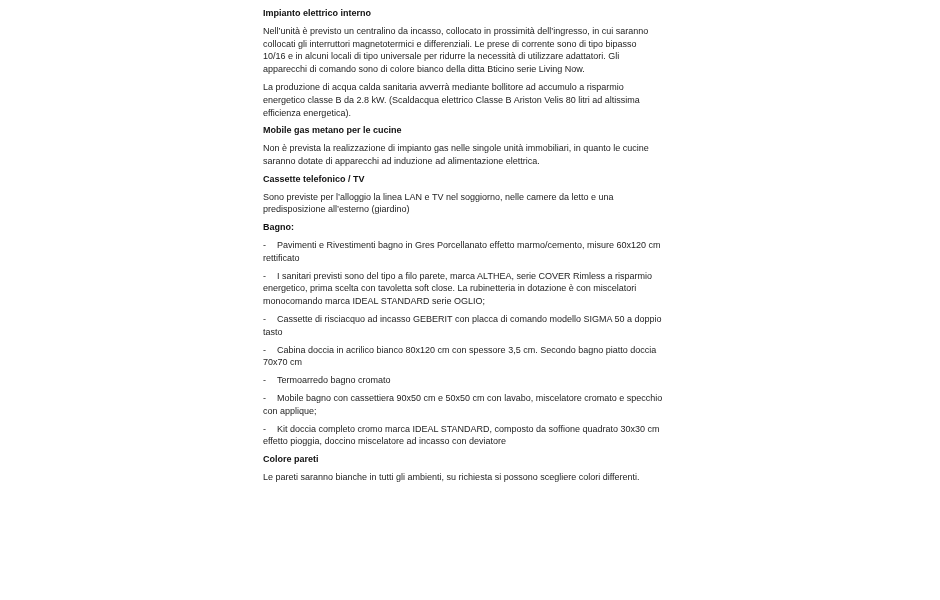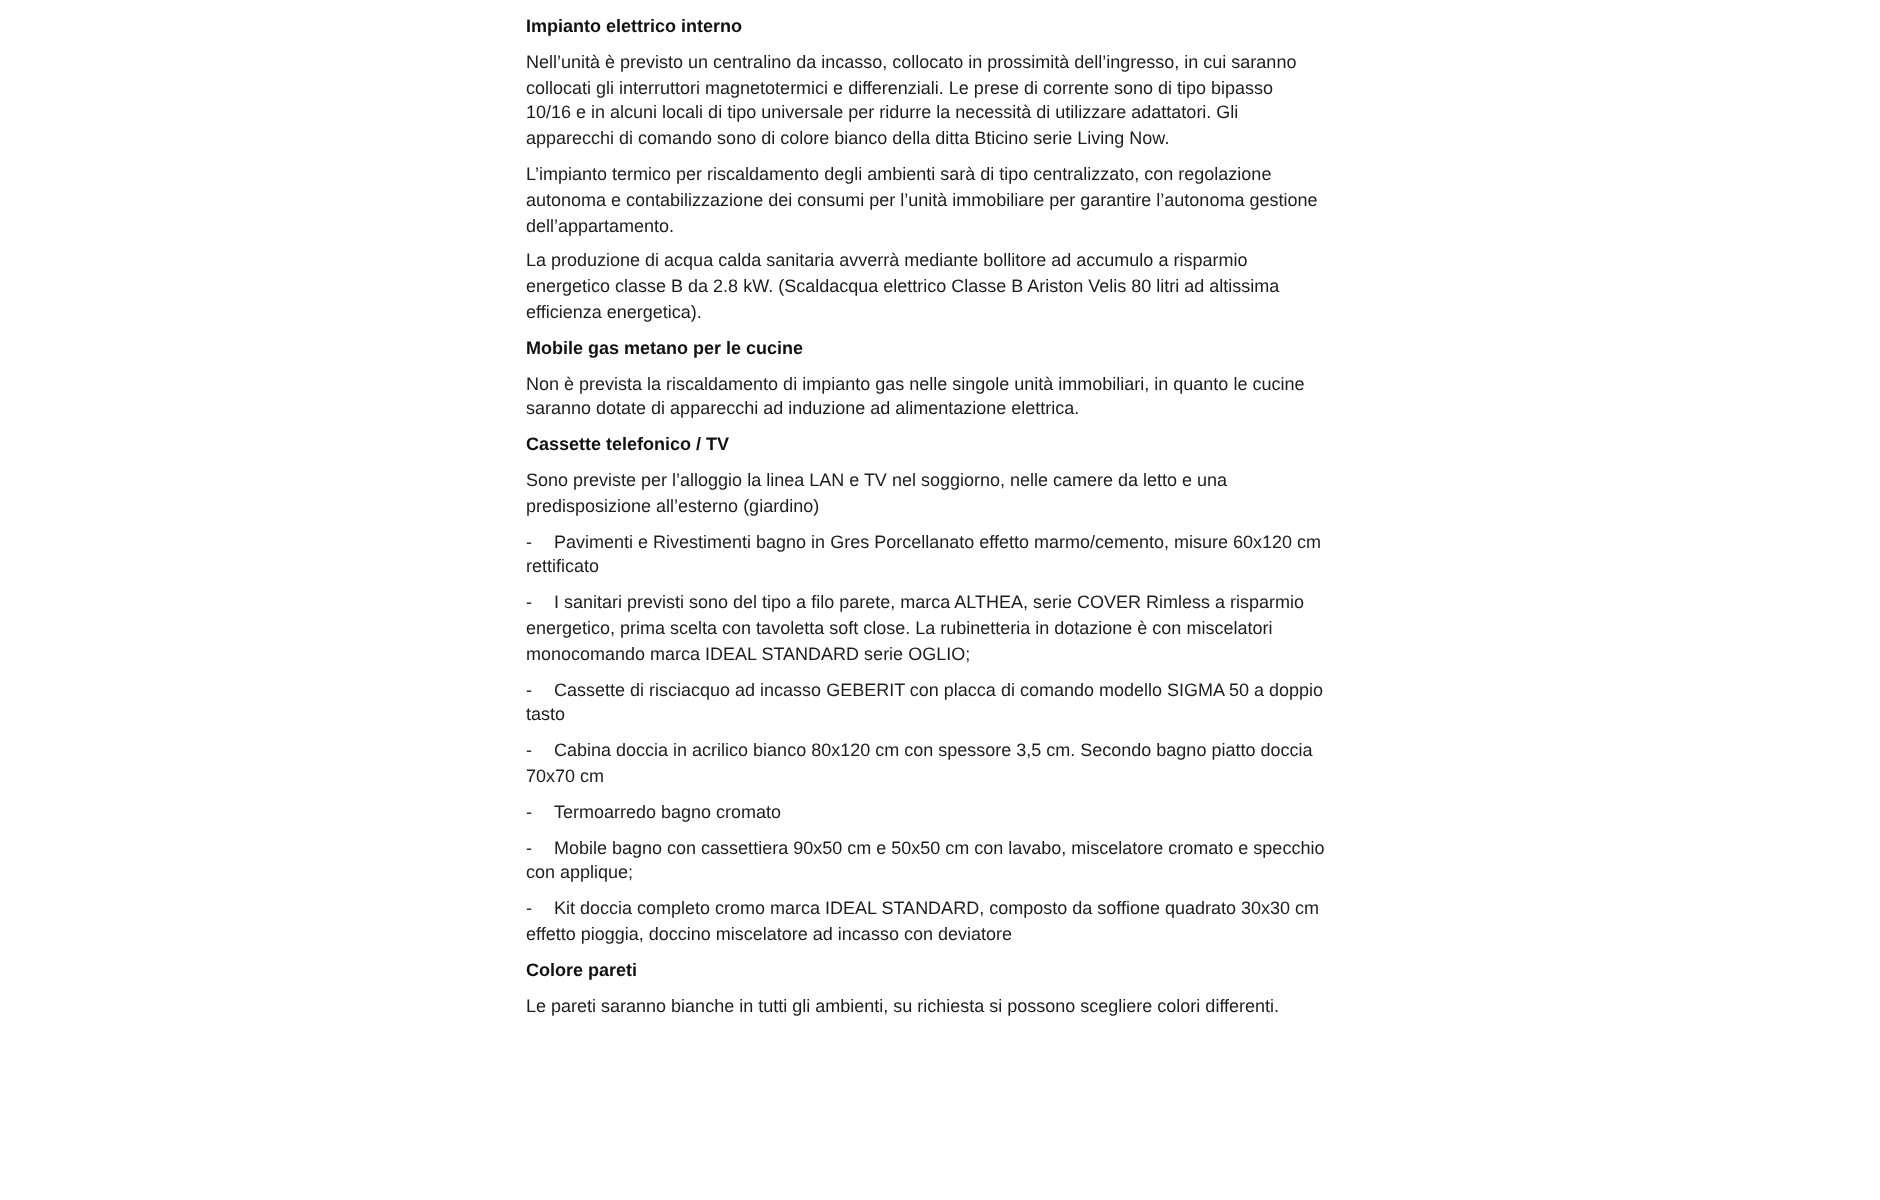--- a/index.html
+++ b/index.html
@@ -43,29 +43,29 @@
 </style>
 </head>
 <body>
 
 <div class="page">
   <div class="doc">
 
     <div class="h">Impianto elettrico interno</div>
     <div class="p">Nell’unità è previsto un centralino da incasso, collocato in prossimità dell’ingresso, in cui saranno collocati gli interruttori magnetotermici e differenziali. Le prese di corrente sono di tipo bipasso 10/16 e in alcuni locali di tipo universale per ridurre la necessità di utilizzare adattatori. Gli apparecchi di comando sono di colore bianco della ditta Bticino serie Living Now.</div>
 
-    <div class="p">L’impianto termico per riscaldamento degli ambienti sarà di tipo centralizzato, con regolazione autonoma e contabilizzazione dei consumi per l’unità immobiliare per garantire l’autonoma gestione dell’appartamento.</div>
     <div class="p">La produzione di acqua calda sanitaria avverrà mediante bollitore ad accumulo a risparmio energetico classe B da 2.8 kW. (Scaldacqua elettrico Classe B Ariston Velis 80 litri ad altissima efficienza energetica).</div>
 
     <div class="h">Mobile gas metano per le cucine</div>
-    <div class="p">Non è prevista la riscaldamento di impianto gas nelle singole unità immobiliari, in quanto le cucine saranno dotate di apparecchi ad induzione ad alimentazione elettrica.</div>
+    <div class="p">Non è prevista la realizzazione di impianto gas nelle singole unità immobiliari, in quanto le cucine saranno dotate di apparecchi ad induzione ad alimentazione elettrica.</div>
 
     <div class="h">Cassette telefonico / TV</div>
     <div class="p">Sono previste per l’alloggio la linea LAN e TV nel soggiorno, nelle camere da letto e una predisposizione all’esterno (giardino)</div>
 
+    <div class="h">Bagno:</div>
 
     <div class="li"><span class="marker">-</span><span>Pavimenti e Rivestimenti bagno in Gres Porcellanato effetto marmo/cemento, misure 60x120 cm rettificato</span></div>
     <div class="li"><span class="marker">-</span><span>I sanitari previsti sono del tipo a filo parete, marca ALTHEA, serie COVER Rimless a risparmio energetico, prima scelta con tavoletta soft close. La rubinetteria in dotazione è con miscelatori monocomando marca IDEAL STANDARD serie OGLIO;</span></div>
     <div class="li"><span class="marker">-</span><span>Cassette di risciacquo ad incasso GEBERIT con placca di comando modello SIGMA 50 a doppio tasto</span></div>
     <div class="li"><span class="marker">-</span><span>Cabina doccia in acrilico bianco 80x120 cm con spessore 3,5 cm. Secondo bagno piatto doccia 70x70 cm</span></div>
     <div class="li"><span class="marker">-</span><span>Termoarredo bagno cromato</span></div>
     <div class="li"><span class="marker">-</span><span>Mobile bagno con cassettiera 90x50 cm e 50x50 cm con lavabo, miscelatore cromato e specchio con applique;</span></div>
     <div class="li"><span class="marker">-</span><span>Kit doccia completo cromo marca IDEAL STANDARD, composto da soffione quadrato 30x30 cm effetto pioggia, doccino miscelatore ad incasso con deviatore</span></div>
 
     <div class="h">Colore pareti</div>

